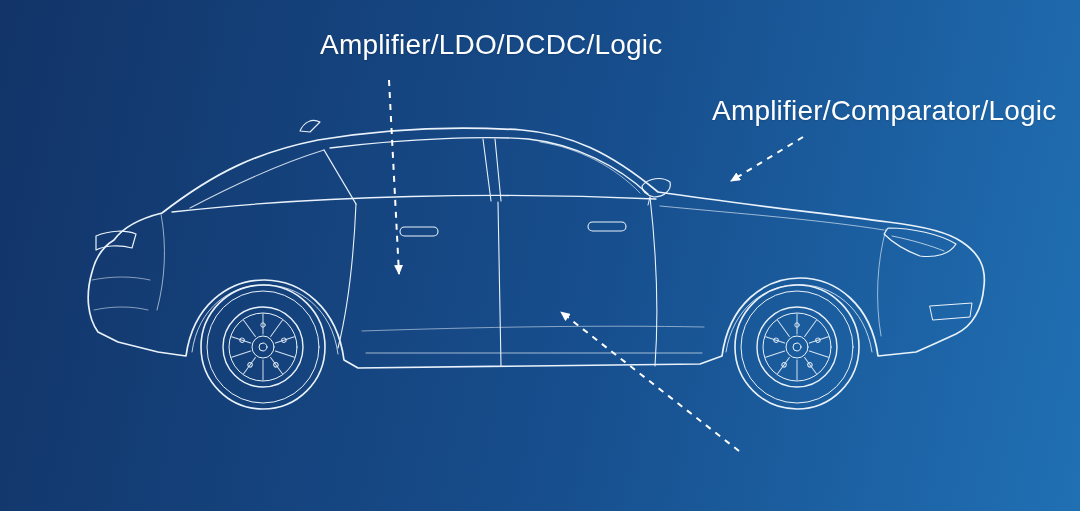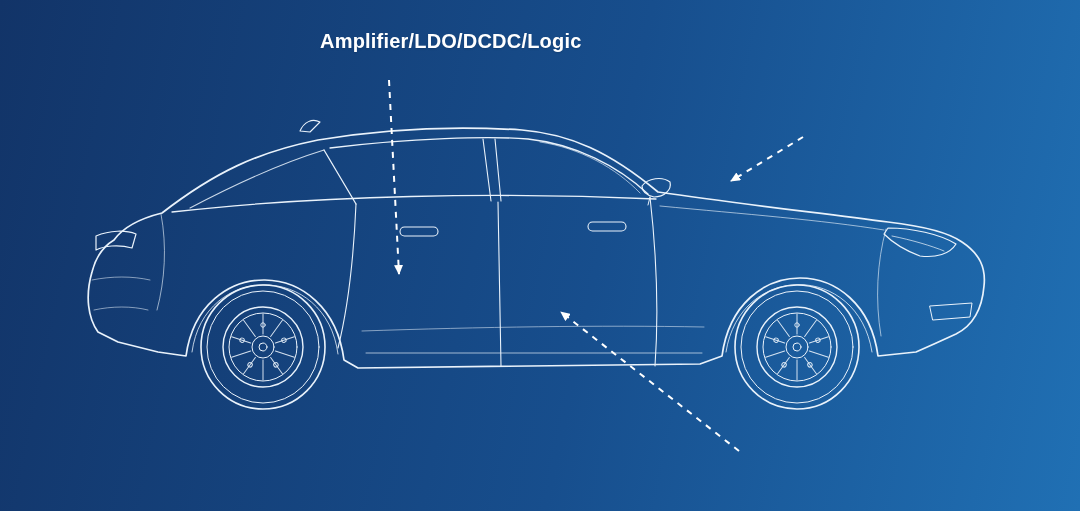--- a/index.html
+++ b/index.html
@@ -16,22 +16,22 @@
 
   svg.scene {
     position: absolute;
     left: 0; top: 0;
     width: 1080px; height: 511px;
     display: block;
   }
 
   .label {
     position: absolute;
-    font-weight: 700;
-    font-size: 20px;
+    font-weight: 400;
+    font-size: 28px;
     line-height: 1.1;
     color: var(--text-color, #ffffff);
     letter-spacing: 0.2px;
     white-space: nowrap;
     text-shadow: 0 1px 2px rgba(0,0,0,0.15);
   }
   .label-1 { left: 320px; top: 30px; }
   .label-2 { left: 712px; top: 96px; }
   .label-3 { left: 607px; top: 464px; }
 </style>
@@ -137,14 +137,15 @@
 
     <g stroke="#ffffff" stroke-width="2" stroke-dasharray="6 6" fill="none">
       <line x1="389" y1="80" x2="399" y2="274" marker-end="url(#arrowhead)"></line>
       <line x1="803" y1="137" x2="731" y2="181" marker-end="url(#arrowhead)"></line>
       <line x1="739" y1="451" x2="561" y2="312" marker-end="url(#arrowhead)"></line>
     </g>
   </svg>
 
   <div class="label label-1">Amplifier/LDO/DCDC/Logic</div>
 
+  <div class="label label-2">Amplifier/Comparator/Logic</div>
 
 </div>
 
 </body></html>

